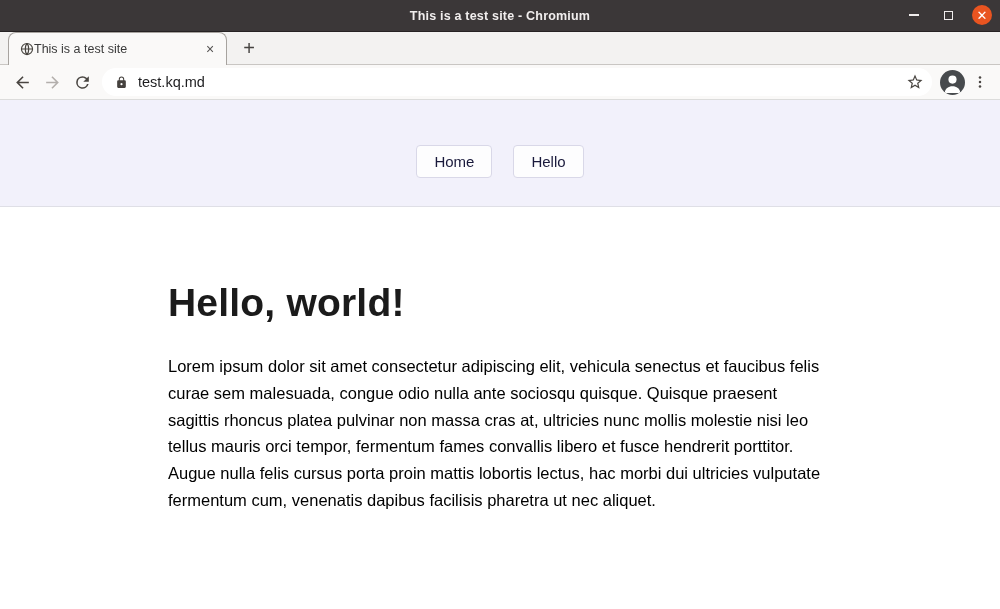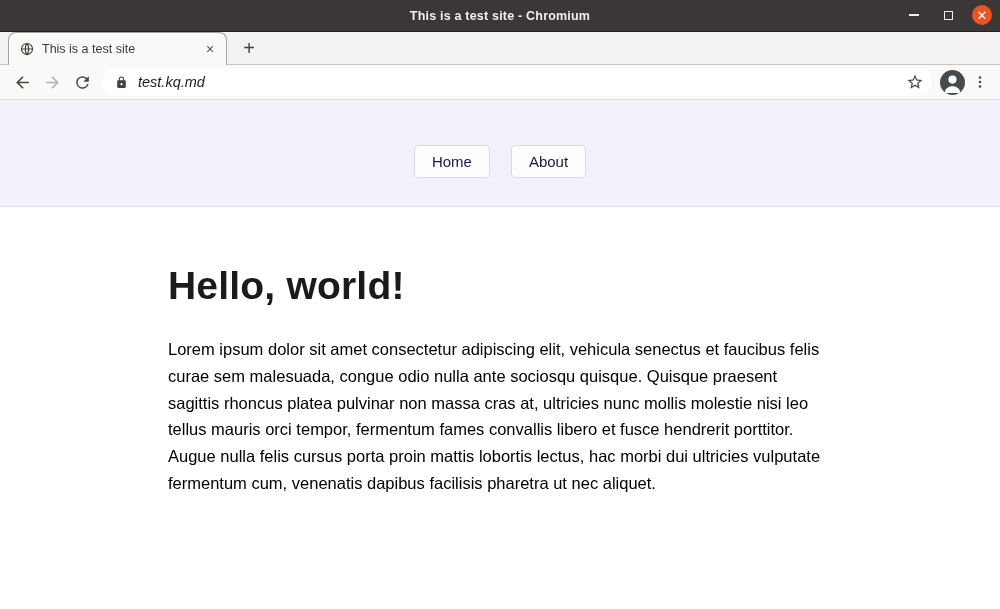--- a/index.html
+++ b/index.html
@@ -27,40 +27,40 @@
 
   
   .tabstrip {
     height: 33px; background: #f3f2f1; border-bottom: 1px solid #c9c6c3;
     display: flex; align-items: flex-end; position: relative;
   }
   .tab {
     position: relative; z-index: 2; margin-left: 8px; width: 219px; height: 33px;
     margin-bottom: -1px; background: #faf9f8;
     border: 1px solid #a7a39f; border-bottom: none; border-radius: 8px 8px 0 0;
-    display: flex; align-items: center; padding: 0 8px 0 11px; gap: 8px;
+    display: flex; align-items: center; padding: 0 8px 0 11px; 
   }
   .tab-title { flex: 1; font-size: 12.5px; color: #3a3a3a; white-space: nowrap; overflow: hidden; }
   .tab-close { font-size: 14px; color: #555352; width: 16px; height: 16px;
     display: flex; align-items: center; justify-content: center; border-radius: 50%; }
   .newtab-btn { width: 28px; height: 28px; margin: 0 0 2px 8px; display: flex; align-items: center;
     justify-content: center; font-size: 20px; font-weight: 300; color: #454341; border-radius: 50%; }
 
   
   .toolbar {
     height: 35px; background: #faf9f8; border-bottom: 1px solid #dcdcdb;
     display: flex; align-items: center; padding: 0 8px; gap: 2px;
   }
   .tool-btn { width: 28px; height: 28px; display: flex; align-items: center; justify-content: center; border-radius: 50%; }
   .tool-btn svg { width: 19px; height: 19px; }
   .icon-dark { fill: #494541; }
   .icon-disabled { fill: #b3afac; }
   .omnibox {
     flex: 1; height: 28px; background: #ffffff; border-radius: 14px;
-    display: flex; align-items: center; padding: 0 8px 0 13px; margin: 0 4px; font-style: italic;
+    display: flex; align-items: center; padding: 0 8px 0 13px; margin: 0 4px;
   }
   .lock-icon svg { width: 13px; height: 13px; fill: #45413e; display: block; }
   .url-text { font-size: 14.5px; color: #1d1d1f; margin-left: 10px; }
   .omni-spacer { flex: 1; }
   .star-btn svg { width: 18px; height: 18px; fill: #494541; display: block; }
   .avatar-btn { width: 28px; height: 28px; display: flex; align-items: center; justify-content: center; }
   .avatar-circle { width: 25px; height: 25px; border-radius: 50%; background: #474a4d; overflow: hidden;
     display: flex; align-items: center; justify-content: center; }
   .avatar-circle svg { width: 25px; height: 25px; }
   .menu-btn { width: 24px; height: 24px; display: flex; align-items: center; justify-content: center; }
@@ -72,21 +72,21 @@
     height: 107px; background: #f2f1fb; border-bottom: 1px solid #dfdfe6;
     display: flex; align-items: center; justify-content: center; gap: 21px; padding-top: 17px;
   }
   .nav-btn {
     background: #fdfdfe; border: 1px solid #d9d8e8; border-radius: 4px;
     font-family: "Liberation Sans", sans-serif;
     font-size: 15px; color: #19193b; padding: 7px 17px; cursor: pointer;
   }
   .content { width: 664px; margin: 0 auto; }
   .content h1 {
-    padding-top: 57px; font-size: 39px; font-weight: bold; color: #1b1b1b;
+    padding-top: 74px; font-size: 39px; font-weight: bold; color: #1b1b1b;
     letter-spacing: .2px;
   }
   .content p {
     margin-top: 28px; font-size: 16.5px; line-height: 26.8px; color: #000000;
   }
 </style>
 </head>
 <body>
 
 <div class="titlebar">
@@ -163,19 +163,19 @@
       <circle cx="12" cy="5.4" r="1.9"></circle>
         <circle cx="12" cy="12" r="1.9"></circle>
         <circle cx="12" cy="18.6" r="1.9"></circle>
     </svg>
   </div>
 </div>
 
 <div class="page">
   <div class="site-header">
     <button class="nav-btn">Home</button>
-    <button class="nav-btn">About</button>
+    <button class="nav-btn">Hello</button>
   </div>
   <div class="content">
     <h1>Hello, world!</h1>
     <p>Lorem ipsum dolor sit amet consectetur adipiscing elit, vehicula senectus et faucibus felis curae sem malesuada, congue odio nulla ante sociosqu quisque. Quisque praesent sagittis rhoncus platea pulvinar non massa cras at, ultricies nunc mollis molestie nisi leo tellus mauris orci tempor, fermentum fames convallis libero et fusce hendrerit porttitor. Augue nulla felis cursus porta proin mattis lobortis lectus, hac morbi dui ultricies vulputate fermentum cum, venenatis dapibus facilisis pharetra ut nec aliquet.</p>
   </div>
 </div>
 
 </body></html>

